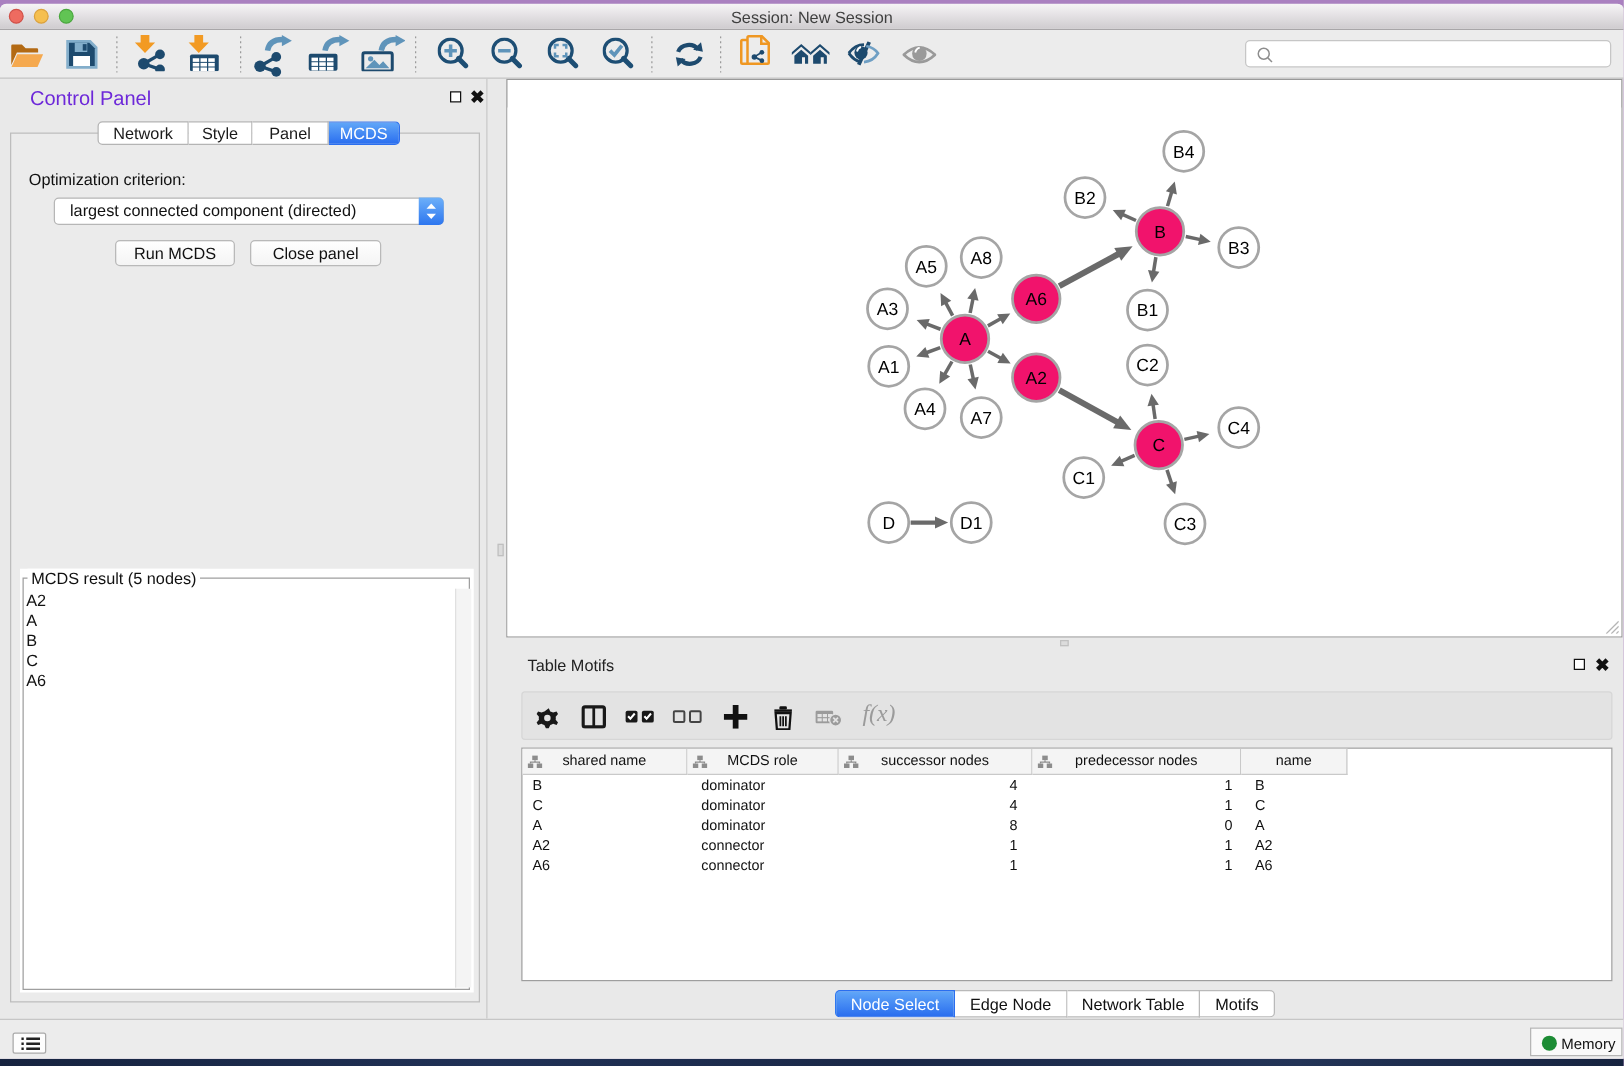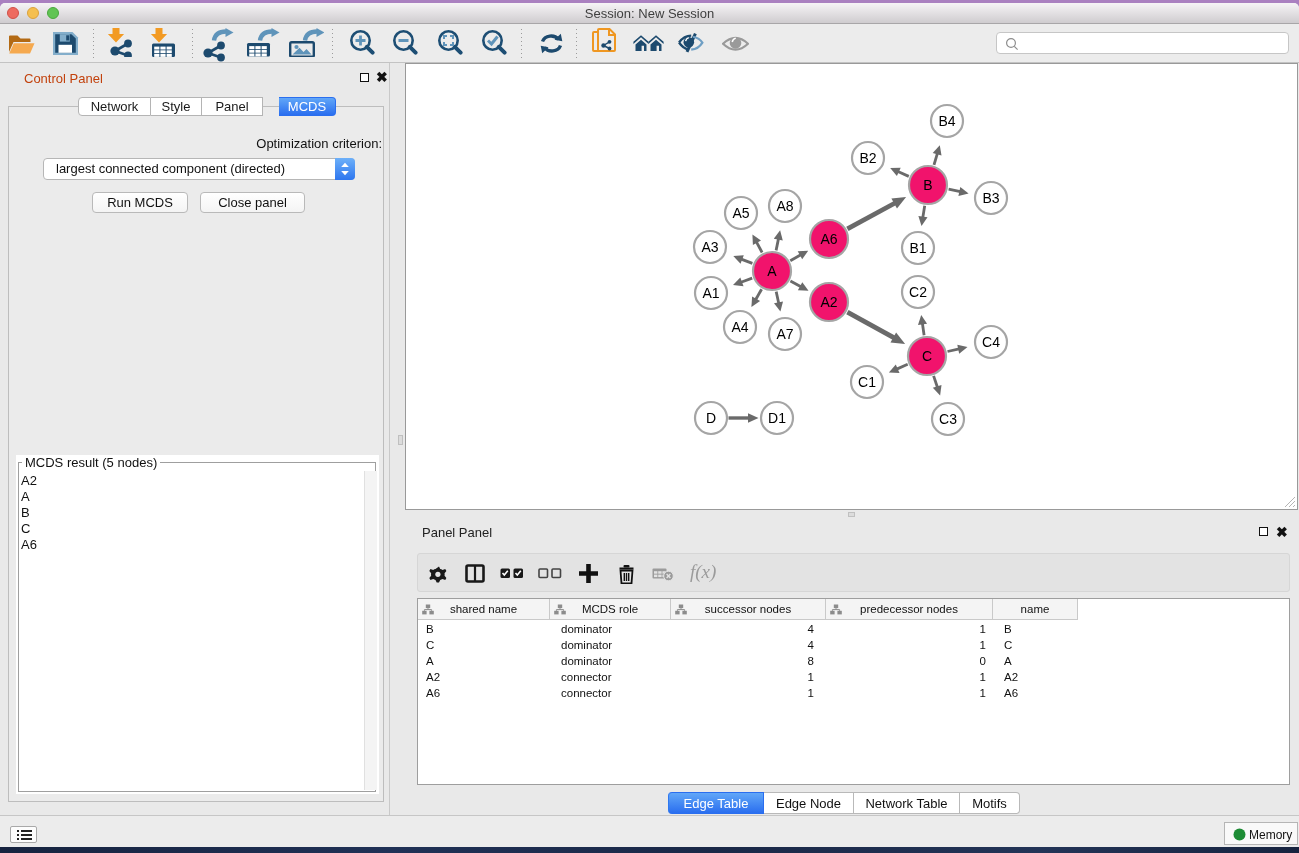--- a/index.html
+++ b/index.html
@@ -12,30 +12,30 @@
 
 #titlebar { left:0; top:0; width:1299px; height:21px;
   background:linear-gradient(#f6f4f6,#cfcccf); border-bottom:1px solid #a8a6a8; border-radius:5px 5px 0 0; }
 .tl { width:12px; height:12px; border-radius:50%; top:4px; }
 #title { width:100%; text-align:center; top:3px; font-size:13px; color:#3f3f3f; }
 
 #toolbar { left:0; top:21px; width:1299px; height:39px; background:#ececec; border-bottom:1px solid #c3c3c3; }
 .tsep { top:5px; width:1px; height:29px; background-image:linear-gradient(#9b9b9b 33%, rgba(0,0,0,0) 0%); background-size:1px 4px; }
 #searchbox { left:996px; top:8px; width:293px; height:22px; background:#fff; border:1px solid #c6c6c6; border-radius:4px; }
 
-#cp-title { left:24px; top:68px; font-size:13px; color:#c2410c; }
+#cp-title { left:24px; top:68px; font-size:16px; color:#6d28d9; }
 #cp-max { left:360px; top:70px; width:9px; height:9px; border:1.5px solid #111; background:#fff; }
 #cp-close { left:376px; top:66px; font-size:14px; font-weight:bold; color:#111; }
 #cp-body { left:8px; top:103px; width:376px; height:696px; border:1px solid #bdbdbd; background:#ebebeb; }
 .tabrow { top:94px; height:19px; display:flex; font-size:13px; }
 .tab { background:#fff; border:1px solid #b4b4b4; border-left:none; color:#1a1a1a; text-align:center; line-height:17.5px; }
 .tab.first { border-left:1px solid #b4b4b4; border-radius:4px 0 0 4px; }
-.tab.last { border-radius:0 4px 4px 0;margin-left:16px; }
+.tab.last { border-radius:0 4px 4px 0; }
 .tab.sel { background:linear-gradient(#61a7f8,#2a6eef); border-color:#2a6eef; color:#fff; }
-#optlabel { left:6px; top:133px; width:376px; text-align:right; font-size:13px; color:#111; }
+#optlabel { left:23px; top:133px; width:376px; text-align:left; font-size:13px; color:#111; }
 #dropdown { left:43px; top:155px; width:312px; height:22px; background:#fff; border:1px solid #b6b6b6; border-radius:4px; font-size:13px; color:#111; line-height:20px; padding-left:12px; }
 #dd-btn { right:-1px; top:-1px; width:20px; height:22px; border-radius:0 4px 4px 0; background:linear-gradient(#6db0f9,#2d76ef); }
 .btn { height:21px; background:linear-gradient(#ffffff,#f4f4f4); border:1px solid #b9b9b9; border-radius:4px; font-size:13px; color:#111; text-align:center; line-height:19px; }
 #grpbox { left:16px; top:452px; width:363px; height:339px; background:#fff; }
 #grpborder { left:2px; top:7px; width:358px; height:330px; border:1px solid #9f9f9f; }
 #grplabel { left:6px; top:0px; background:#fff; padding:0 3px; font-size:13px; color:#111; }
 #grplist { left:5px; top:18px; font-size:13px; color:#111; line-height:16px; }
 #grpscroll { left:348px; top:16px; width:13px; height:319px; background:#f4f4f4; border-left:1px solid #e0e0e0; }
 
 #netframe { left:405px; top:60px; width:893px; height:447px; border:1px solid #999; background:#fff; }
@@ -423,21 +423,21 @@
           <g stroke="#b5b5b5" stroke-width="1">
             <line x1="2" y1="12" x2="12" y2="2"></line>
             <line x1="6" y1="12" x2="12" y2="6"></line>
             <line x1="10" y1="12" x2="12" y2="10"></line>
           </g>
         </svg>
     </div>
   </div>
   <div class="abs" style="left:848px;top:509px;width:7px;height:5px;background:#dcdcdc;border:1px solid #c0c0c0;"></div>
 
-  <div class="abs" id="tp-title">Panel Panel</div>
+  <div class="abs" id="tp-title">Table Motifs</div>
   <div class="abs" id="tp-max"></div>
   <div class="abs" id="tp-close">✖</div>
   <div class="abs" id="tp-toolbar">
     <svg class="abs" style="left:10px;top:10px" width="20" height="20" viewBox="0 0 20 20">
         <path d="M10,2 l1.2,2.6 a5.8,5.8 0 0 1 2.3,0.95 l2.75,-0.95 l1.15,2 l-1.85,2.2 a5.8,5.8 0 0 1 0,2.4 l1.85,2.2 l-1.15,2 l-2.75,-0.95 a5.8,5.8 0 0 1 -2.3,0.95 l-1.2,2.6 l-2.3,0 l-1.2,-2.6 a5.8,5.8 0 0 1 -2.3,-0.95 l-2.75,0.95 l-1.15,-2 l1.85,-2.2 a5.8,5.8 0 0 1 0,-2.4 l-1.85,-2.2 l1.15,-2 l2.75,0.95 a5.8,5.8 0 0 1 2.3,-0.95 z" fill="#191919" transform="translate(1,0.5)"></path>
         <circle cx="9.9" cy="10.3" r="2.6" fill="#e3e3e3"></circle>
       </svg>
     <svg class="abs" style="left:47px;top:10px" width="20" height="19" viewBox="0 0 20 19">
         <rect x="1.5" y="1.5" width="17" height="16" rx="1.5" fill="none" stroke="#191919" stroke-width="2.6"></rect>
         <line x1="10" y1="2" x2="10" y2="17" stroke="#191919" stroke-width="2.2"></line>
@@ -540,21 +540,21 @@
       <div class="abs td" style="left:253px;top:70px;width:143px;text-align:right;">1</div>
       <div class="abs td" style="left:408px;top:70px;width:160px;text-align:right;">1</div>
       <div class="abs td" style="left:586px;top:70px;">A2</div>
     <div class="abs td" style="left:8px;top:86px;">A6</div>
       <div class="abs td" style="left:143px;top:86px;">connector</div>
       <div class="abs td" style="left:253px;top:86px;width:143px;text-align:right;">1</div>
       <div class="abs td" style="left:408px;top:86px;width:160px;text-align:right;">1</div>
       <div class="abs td" style="left:586px;top:86px;">A6</div>
   </div>
 
-  <div class="abs btab" style="left:668px;width:96px;background:linear-gradient(#61a7f8,#2a6eef);border-color:#2a6eef;color:#fff;border-radius:4px 0 0 4px;border-left:1px solid #2e78f0;">Edge Table</div>
+  <div class="abs btab" style="left:668px;width:96px;background:linear-gradient(#61a7f8,#2a6eef);border-color:#2a6eef;color:#fff;border-radius:4px 0 0 4px;border-left:1px solid #2e78f0;">Node Select</div>
   <div class="abs btab" style="left:764px;width:90px;">Edge Node</div>
   <div class="abs btab" style="left:854px;width:106px;">Network Table</div>
   <div class="abs btab" style="left:960px;width:60px;border-radius:0 4px 4px 0;">Motifs</div>
 
   <div class="abs" id="statusbar">
     <div class="abs" id="sb-btn">
       <svg class="abs" style="left:6px;top:2px" width="15" height="12" viewBox="0 0 15 12">
           <g fill="#222">
             <rect x="0" y="1" width="2" height="2"></rect>
             <rect x="4" y="1" width="11" height="2"></rect>

